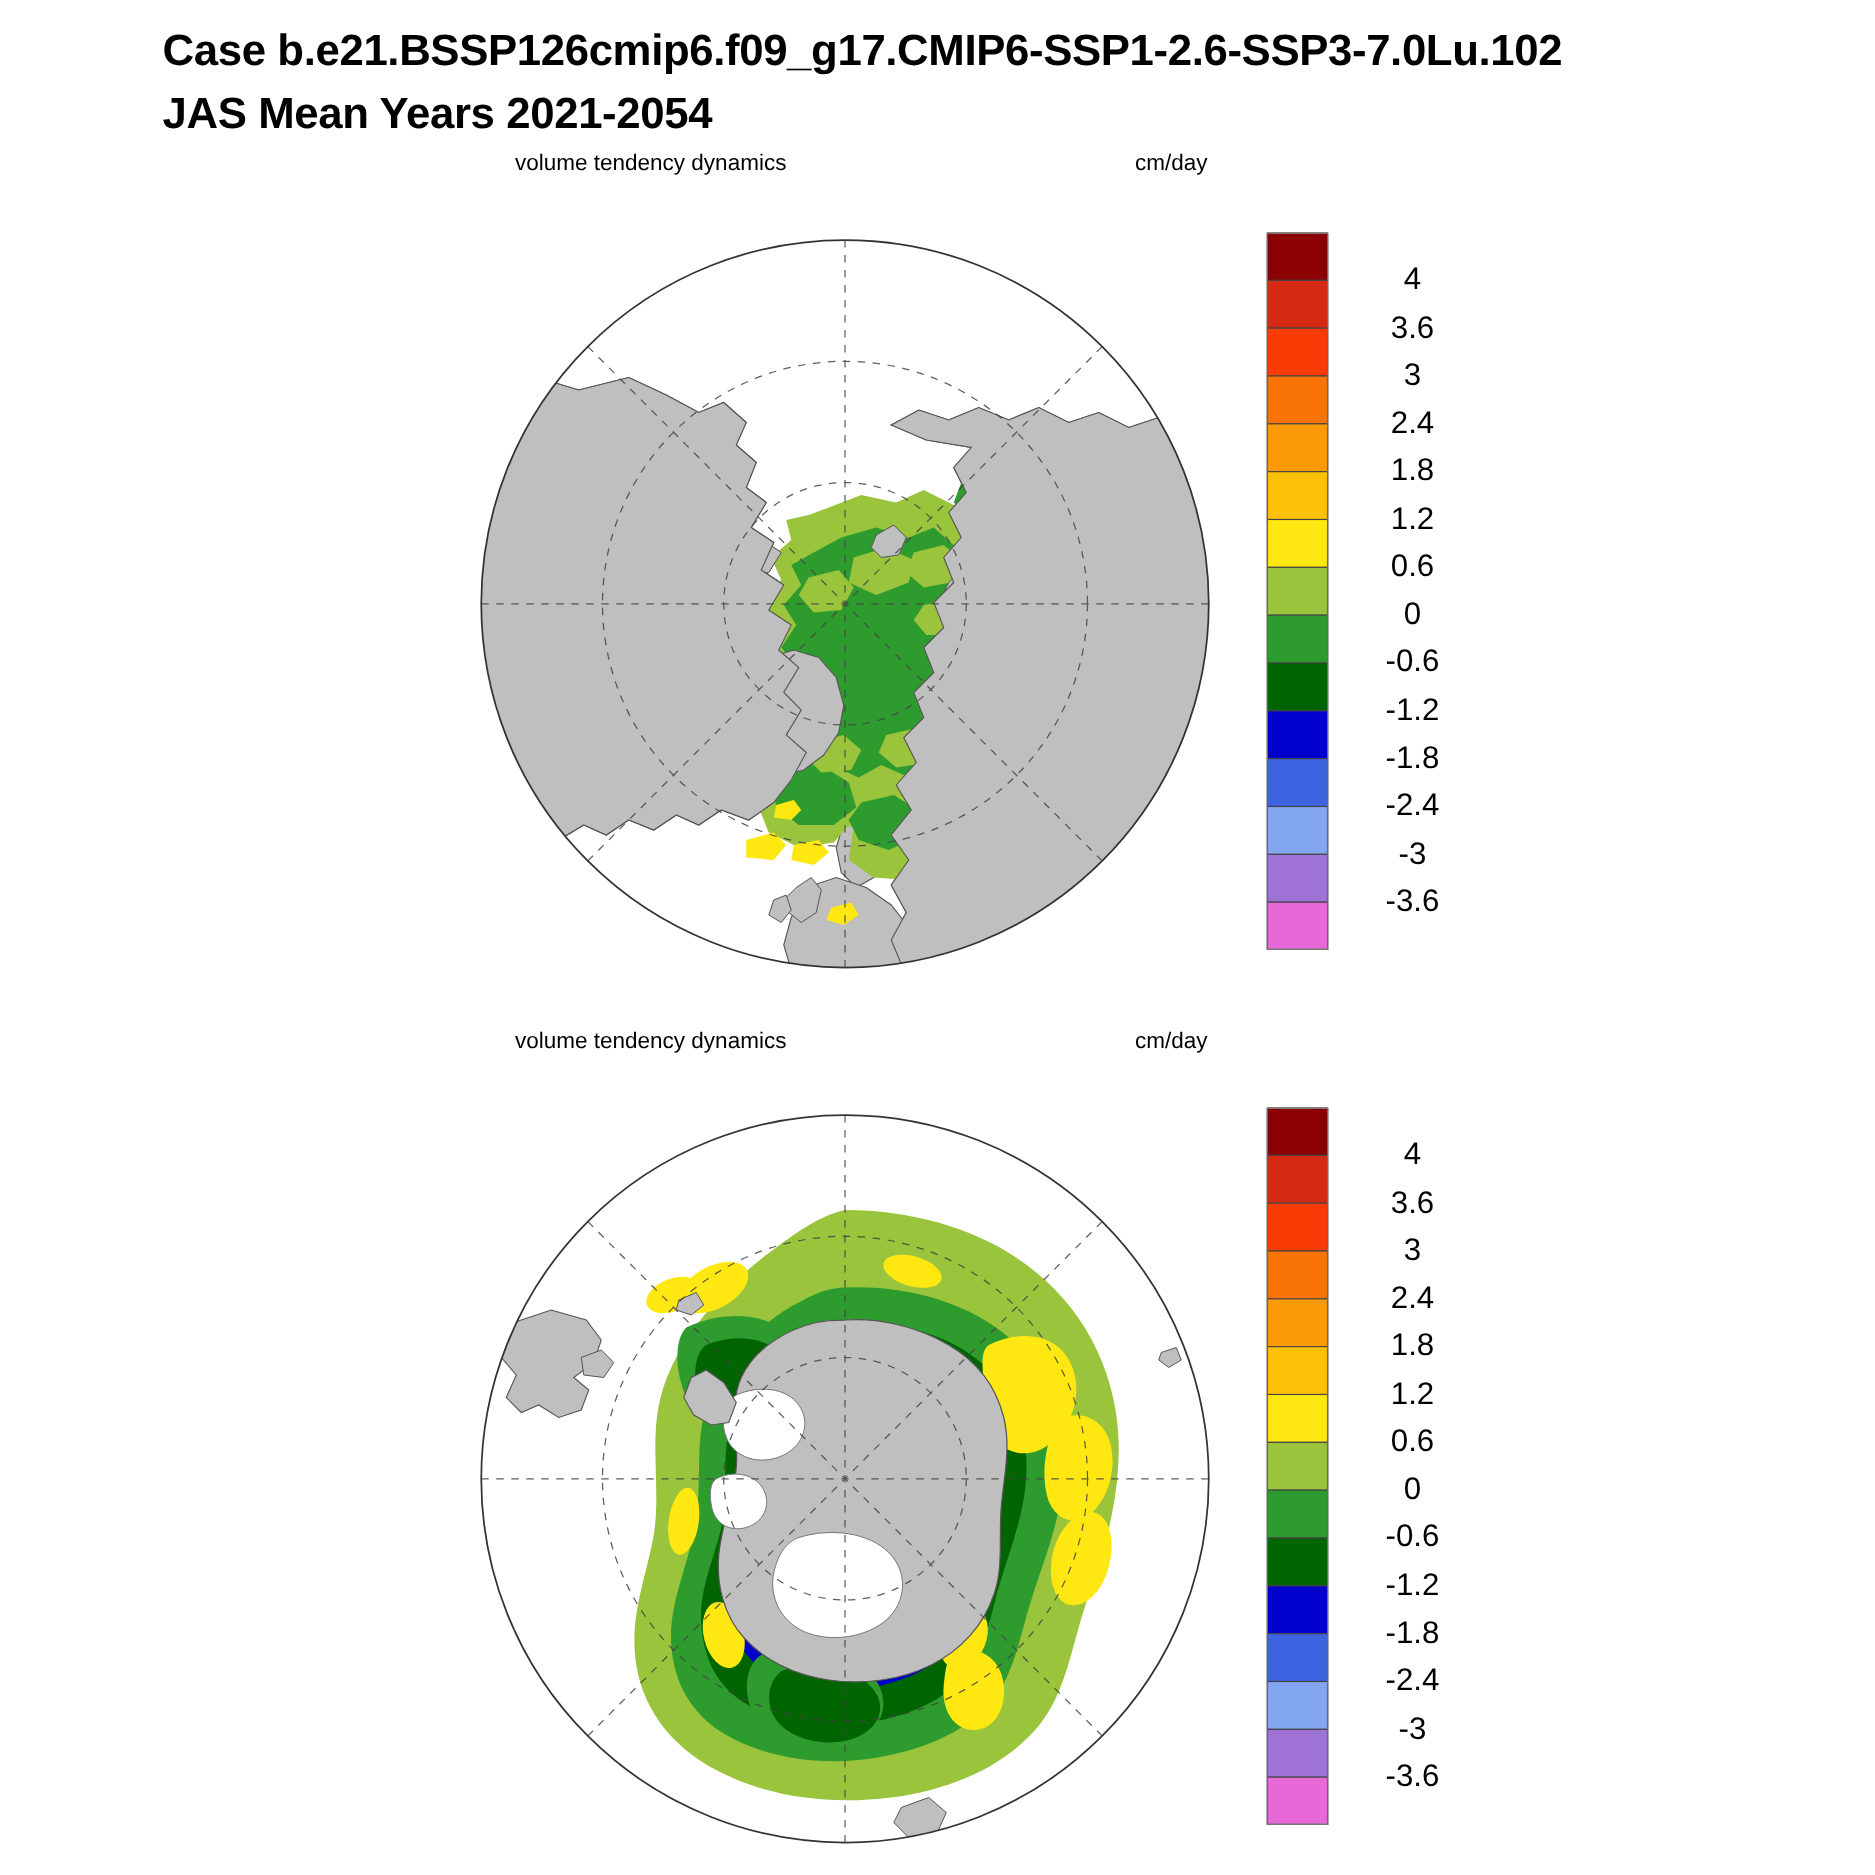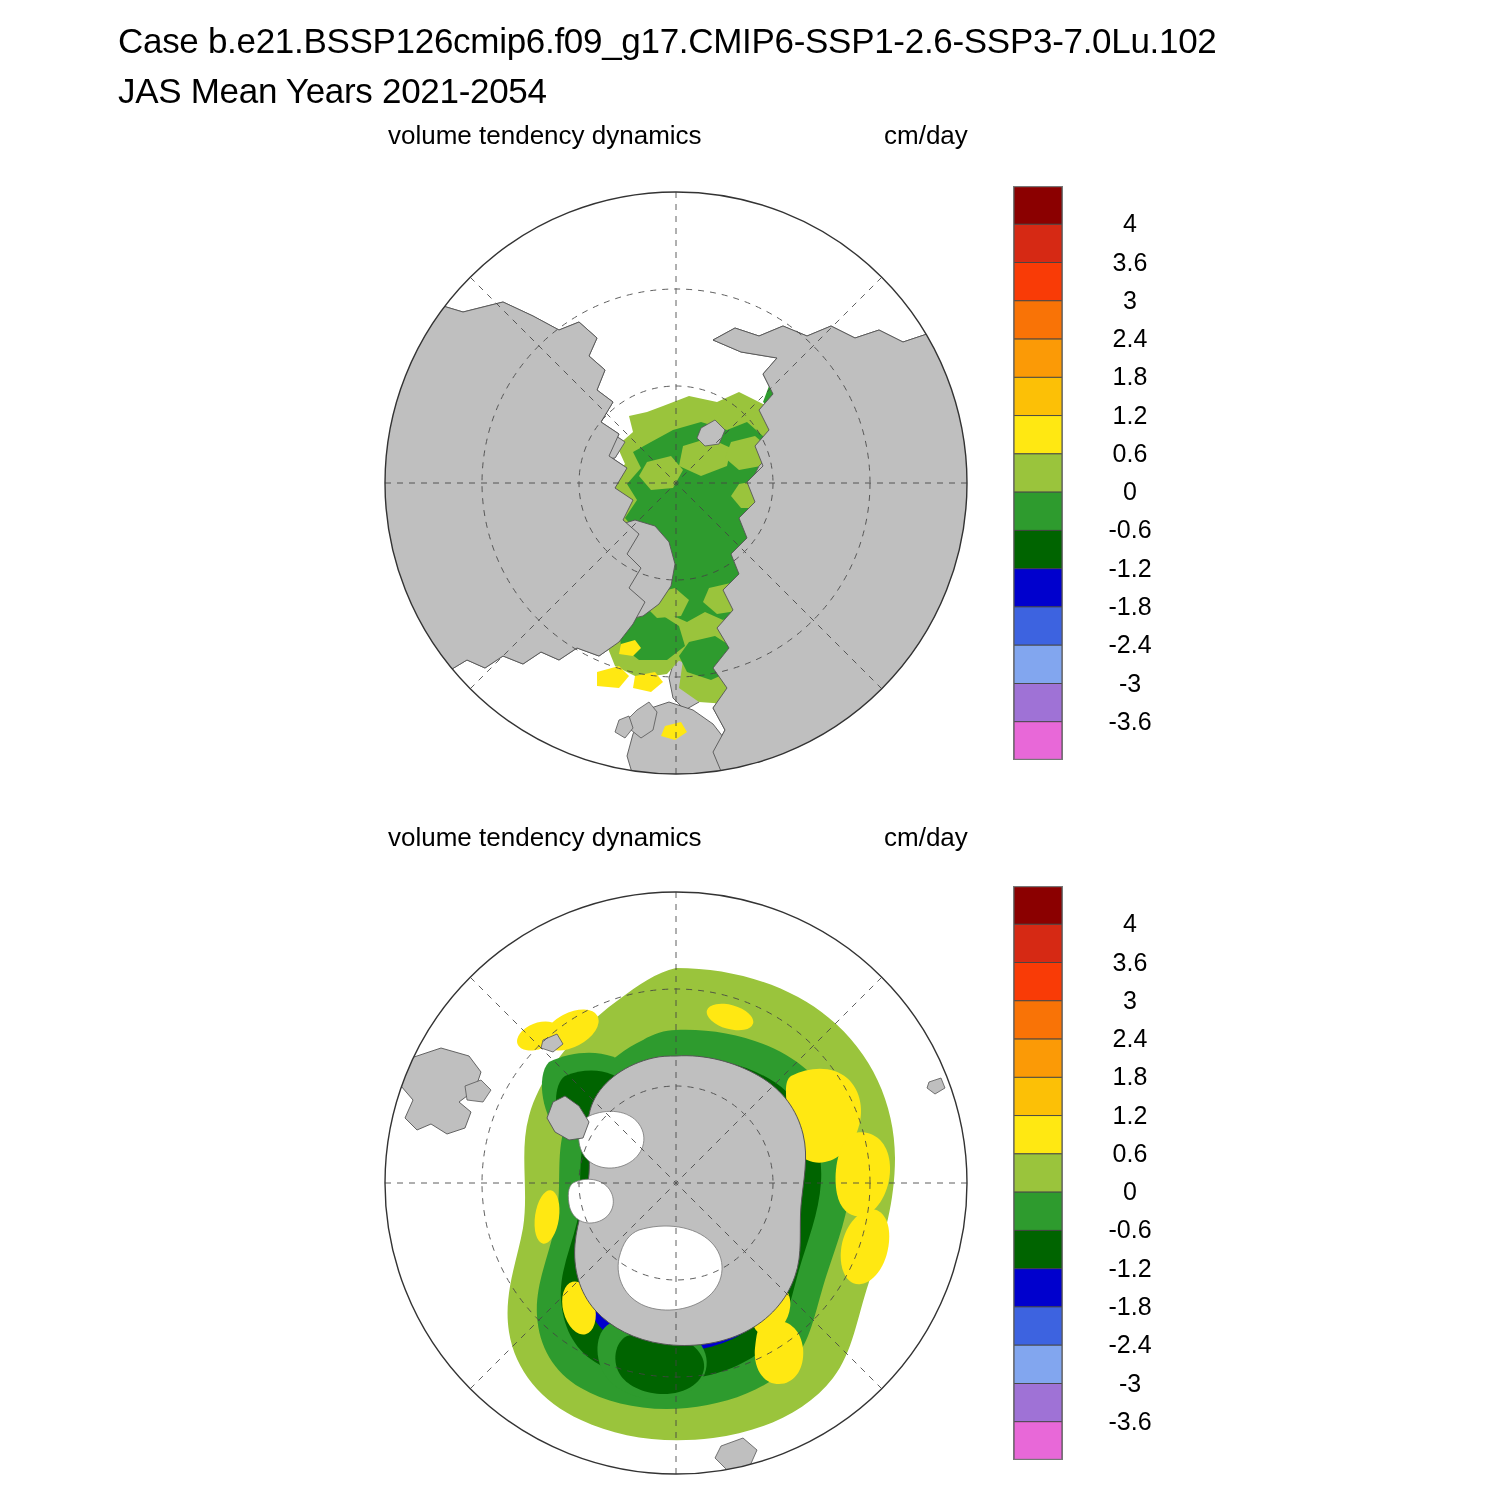--- a/index.html
+++ b/index.html
@@ -1,22 +1,22 @@
 <!DOCTYPE html>
 <html><head>
 <meta charset="utf-8">
 <style>
   html,body{margin:0;padding:0;background:#ffffff;}
   body{width:1500px;height:1500px;position:relative;
        font-family:"Liberation Sans","DejaVu Sans",sans-serif;color:#000;}
 
-  .title-block{position:absolute;left:118px;top:16px;width:1340px;}
+  .title-block{position:absolute;left:130px;top:16px;width:1340px;font-weight:bold;}
   .title-line{font-size:35px;line-height:50px;letter-spacing:-0.3px;white-space:nowrap;}
 
-  .panel-head{position:absolute;font-size:26px;white-space:nowrap;}
+  .panel-head{position:absolute;font-size:18px;white-space:nowrap;margin-left:24px;}
 
   .map-wrap{position:absolute;}
   .cbar-wrap{position:absolute;}
   .cbar-svg{display:block;}
   .cbar-lab{position:absolute;font-size:25px;line-height:25px;text-align:left;white-space:nowrap;}
 </style>
 </head>
 <body>
 
 <div class="title-block">

